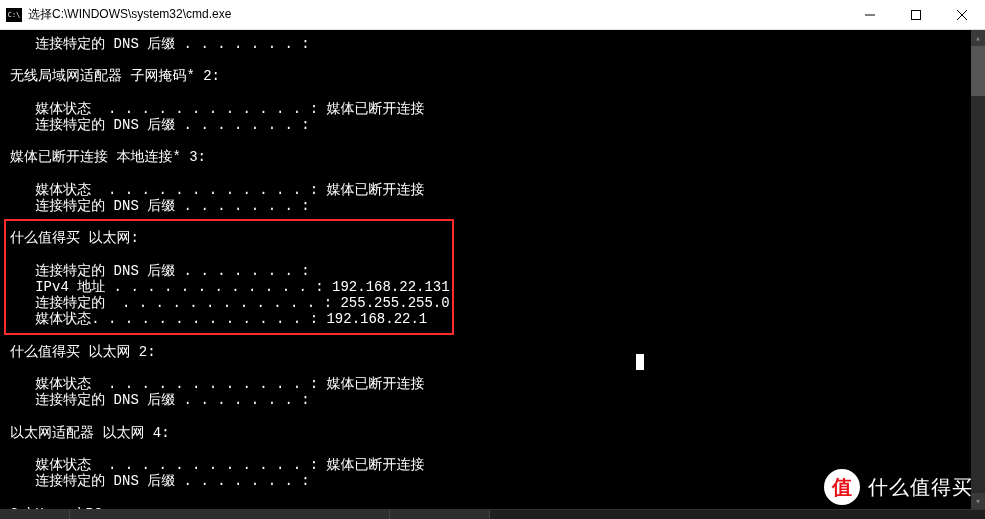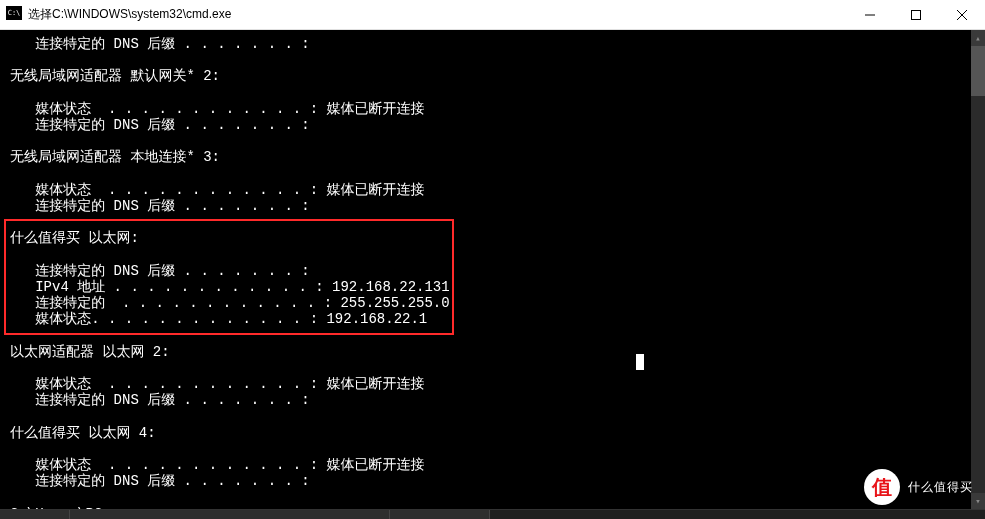--- a/index.html
+++ b/index.html
@@ -6,21 +6,21 @@
     body {
       width: 985px; height: 519px;
       background: #000; font-family: "NSimSun","SimSun","Courier New",monospace;
       font-size: 14px; color: #fff; overflow: hidden; position: relative;
     }
     .titlebar {
       height: 30px; background: #fff; color: #000;
       display: flex; align-items: center; justify-content: space-between;
       border-bottom: 1px solid #e0e0e0;
     }
-    .title-left { display: flex; padding-left: 6px; gap: 6px; }
+    .title-left { display: flex; align-items: center; padding-left: 6px; gap: 6px; }
     .app-icon {
       width: 16px; height: 14px; background: #000; position: relative;
       display: flex; align-items: center; justify-content: center;
     }
     .app-icon::after { content: "C:\\"; color: #eee; font-size: 7px; font-family: monospace; }
     .title-text { font-family: "Microsoft YaHei","Segoe UI",sans-serif; font-size: 12px; color: #000; }
     .win-controls { display: flex; }
     .win-btn {
       width: 46px; height: 30px; display: flex; align-items: center; justify-content: center;
       font-family: "Segoe UI",sans-serif; cursor: default;
@@ -56,21 +56,21 @@
       left: 636px; top: 354px;
     }
     .watermark {
       position: absolute; right: 12px; bottom: 14px; display: flex; align-items: center;
       gap: 8px; color: #fff; font-family: "Microsoft YaHei",sans-serif;
     }
     .wm-circle {
       width: 36px; height: 36px; border-radius: 50%; background: #fff; color: #e8141a;
       display: flex; align-items: center; justify-content: center; font-weight: 700; font-size: 20px;
     }
-    .wm-text { display: flex; flex-direction: column; font-size: 12px; line-height: 1.05; font-weight: 500; letter-spacing: 1px; }
+    .wm-text { display: flex; flex-direction: column; font-size: 20px; line-height: 1.05; font-weight: 500; letter-spacing: 1px; }
     .taskbar {
       position: absolute; left: 0; right: 0; bottom: 0; height: 10px;
       background: #1f1f1f; border-top: 1px solid #333;
     }
     .task-seg { position: absolute; top: 0; height: 10px; background: #2e2e2e; border-right: 1px solid #444; }
   </style>
 </head>
 <body>
 
 <div class="titlebar">
@@ -94,43 +94,43 @@
           <line x1="0" y1="0" x2="10" y2="10"></line>
           <line x1="10" y1="0" x2="0" y2="10"></line>
         </svg>
     </div>
   </div>
 </div>
 
 <div class="console">
 <pre><span>   连接特定的 DNS 后缀 . . . . . . . :</span>
 <span></span>
-<span>无线局域网适配器 默认网关* 2:</span>
+<span>无线局域网适配器 子网掩码* 2:</span>
 <span></span>
 <span>   媒体状态  . . . . . . . . . . . . : 媒体已断开连接</span>
 <span>   连接特定的 DNS 后缀 . . . . . . . :</span>
 <span></span>
-<span>无线局域网适配器 本地连接* 3:</span>
+<span>媒体已断开连接 本地连接* 3:</span>
 <span></span>
 <span>   媒体状态  . . . . . . . . . . . . : 媒体已断开连接</span>
 <span>   连接特定的 DNS 后缀 . . . . . . . :</span>
 <span></span>
 <span>什么值得买 以太网:</span>
 <span></span>
 <span>   连接特定的 DNS 后缀 . . . . . . . :</span>
 <span>   IPv4 地址 . . . . . . . . . . . . : 192.168.22.131</span>
 <span>   连接特定的  . . . . . . . . . . . . : 255.255.255.0</span>
 <span>   媒体状态. . . . . . . . . . . . . : 192.168.22.1</span>
 <span></span>
-<span>以太网适配器 以太网 2:</span>
+<span>什么值得买 以太网 2:</span>
 <span></span>
 <span>   媒体状态  . . . . . . . . . . . . : 媒体已断开连接</span>
 <span>   连接特定的 DNS 后缀 . . . . . . . :</span>
 <span></span>
-<span>什么值得买 以太网 4:</span>
+<span>以太网适配器 以太网 4:</span>
 <span></span>
 <span>   媒体状态  . . . . . . . . . . . . : 媒体已断开连接</span>
 <span>   连接特定的 DNS 后缀 . . . . . . . :</span>
 <span></span>
 <span>C:\Users\PC&gt;_</span></pre>
 </div>
 
 <div class="redbox"></div>
 <div class="cursor"></div>
 

